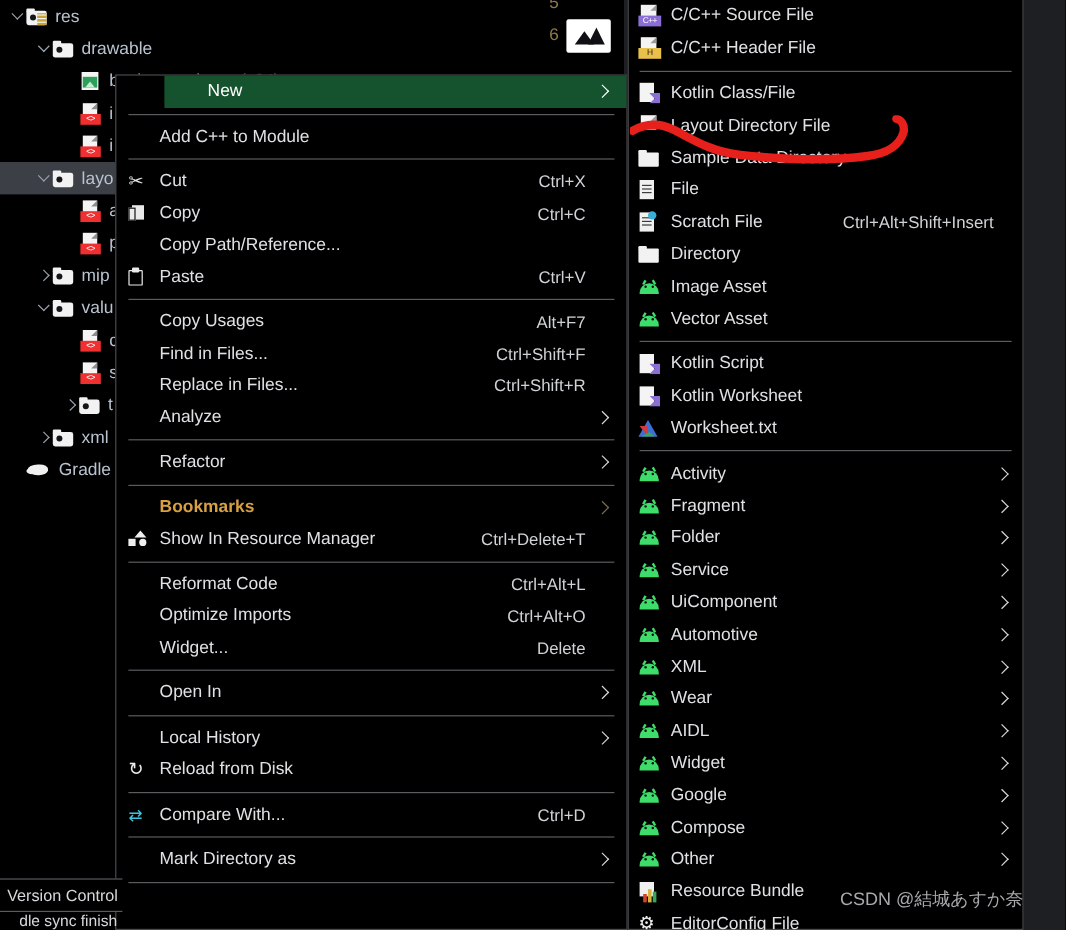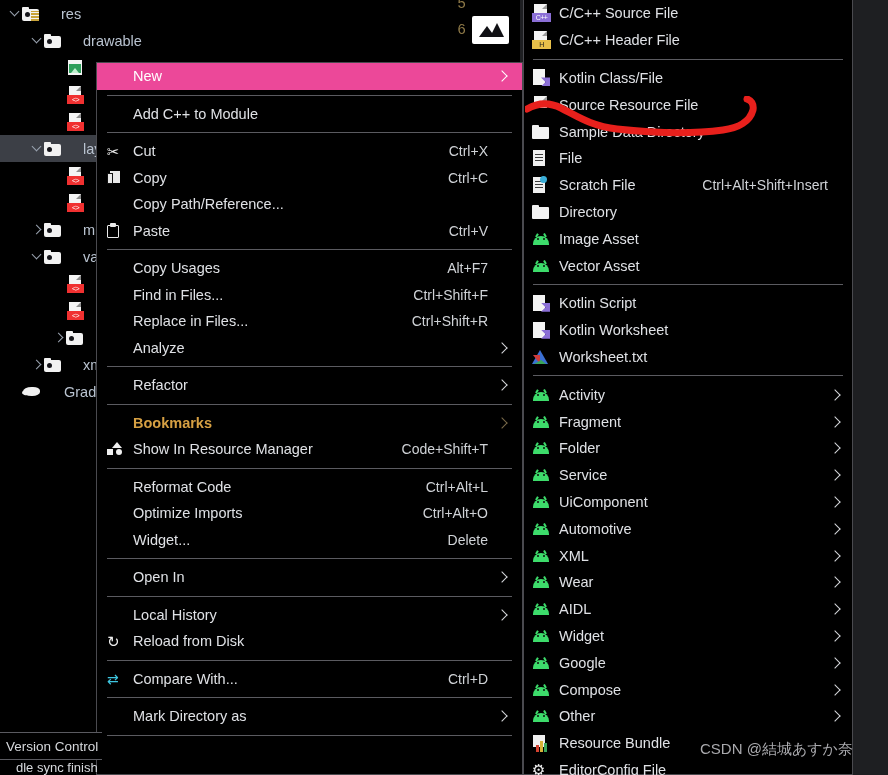--- a/index.html
+++ b/index.html
@@ -24,21 +24,21 @@
   .tree-row .twisty{
     width:14px;height:14px;flex:0 0 14px;display:inline-block;position:relative;
   }
   .tree-row .twisty.r::before,
   .tree-row .twisty.d::before{
     content:"";position:absolute;left:3px;top:3px;width:6px;height:6px;
     border-right:1.6px solid #9aa3b0;border-bottom:1.6px solid #9aa3b0;
   }
   .tree-row .twisty.r::before{transform:rotate(-45deg);}
   .tree-row .twisty.d::before{transform:rotate(45deg);top:1px;}
-  .tree-row .lbl{margin-left:22px;}
+  .tree-row .lbl{margin-left:7px;}
   .tree-row .suffix{color:#7d7d7d;margin-left:5px;}
 
   
   .ic{flex:0 0 auto;display:inline-block;position:relative;}
   .ic-folder{width:17px;height:14px;}
   .ic-folder .body{
     position:absolute;left:0;top:2px;width:17px;height:12px;background:#f2f2f2;
     border-radius:1px 2px 2px 2px;
   }
   .ic-folder .body::before{
@@ -128,21 +128,21 @@
   .mi .mlabel{flex:1 1 auto;}
   .mi .accel{color:#cfd2d6;font-size:14px;margin-left:14px;}
   .mi .arrow{
     width:12px;flex:0 0 12px;position:relative;margin-left:8px;
   }
   .mi .arrow::before{
     content:"";position:absolute;right:2px;top:50%;margin-top:-4px;
     width:7px;height:7px;border-right:1.8px solid #d6d8dc;border-bottom:1.8px solid #d6d8dc;
     transform:rotate(-45deg);
   }
-  .mi.hl{background:#ec4899;color:#fff;}
+  .mi.hl{background:#14532d;color:#fff;margin-left:40px;}
   .mi.hl .arrow::before{border-color:#fff;}
   .mi.amber .mlabel{color:#d6a043;font-weight:bold;}
   .mi.amber .arrow::before{border-color:#7a6a4a;}
   .sep{height:1px;background:#5b5b60;margin:5px 10px;}
 
   
   .mic{position:relative;display:inline-block;}
   .mic-scissors{width:15px;height:15px;color:#e6e6e6;font-size:15px;line-height:15px;}
   .mic-copy{width:14px;height:14px;}
   .mic-copy .b{position:absolute;left:3px;top:0;width:10px;height:12px;background:#e9e9e9;}
@@ -470,21 +470,21 @@
       </div>
       <div class="mi">
         <span class="ic-slot">
           <span class="mic mic-resmgr">
             <span class="t"></span>
             <span class="l"></span>
             <span class="r"></span>
           </span>
         </span>
         <span class="mlabel">Show In Resource Manager</span>
-        <span class="accel">Code+Shift+T</span>
+        <span class="accel">Ctrl+Delete+T</span>
         <span class="arrow" style="visibility: hidden;"></span>
       </div>
       <div class="sep"></div>
       <div class="mi">
         <span class="ic-slot"></span>
         <span class="mlabel">Reformat Code</span>
         <span class="accel">Ctrl+Alt+L</span>
         <span class="arrow" style="visibility: hidden;"></span>
       </div>
       <div class="mi">
@@ -567,21 +567,21 @@
         </span>
         <span class="slabel">Kotlin Class/File</span>
         <span class="arrow" style="visibility: hidden;"></span>
       </div>
       <div class="si">
         <span class="ic-slot">
           <span class="sic sic-cfile">
             <span class="pg"></span>
           </span>
         </span>
-        <span class="slabel">Source Resource File</span>
+        <span class="slabel">Layout Directory File</span>
         <span class="arrow" style="visibility: hidden;"></span>
       </div>
       <div class="si">
         <span class="ic-slot">
           <span class="sic sic-folder">
             <span class="body"></span>
           </span>
         </span>
         <span class="slabel">Sample Data Directory</span>
         <span class="arrow" style="visibility: hidden;"></span>

